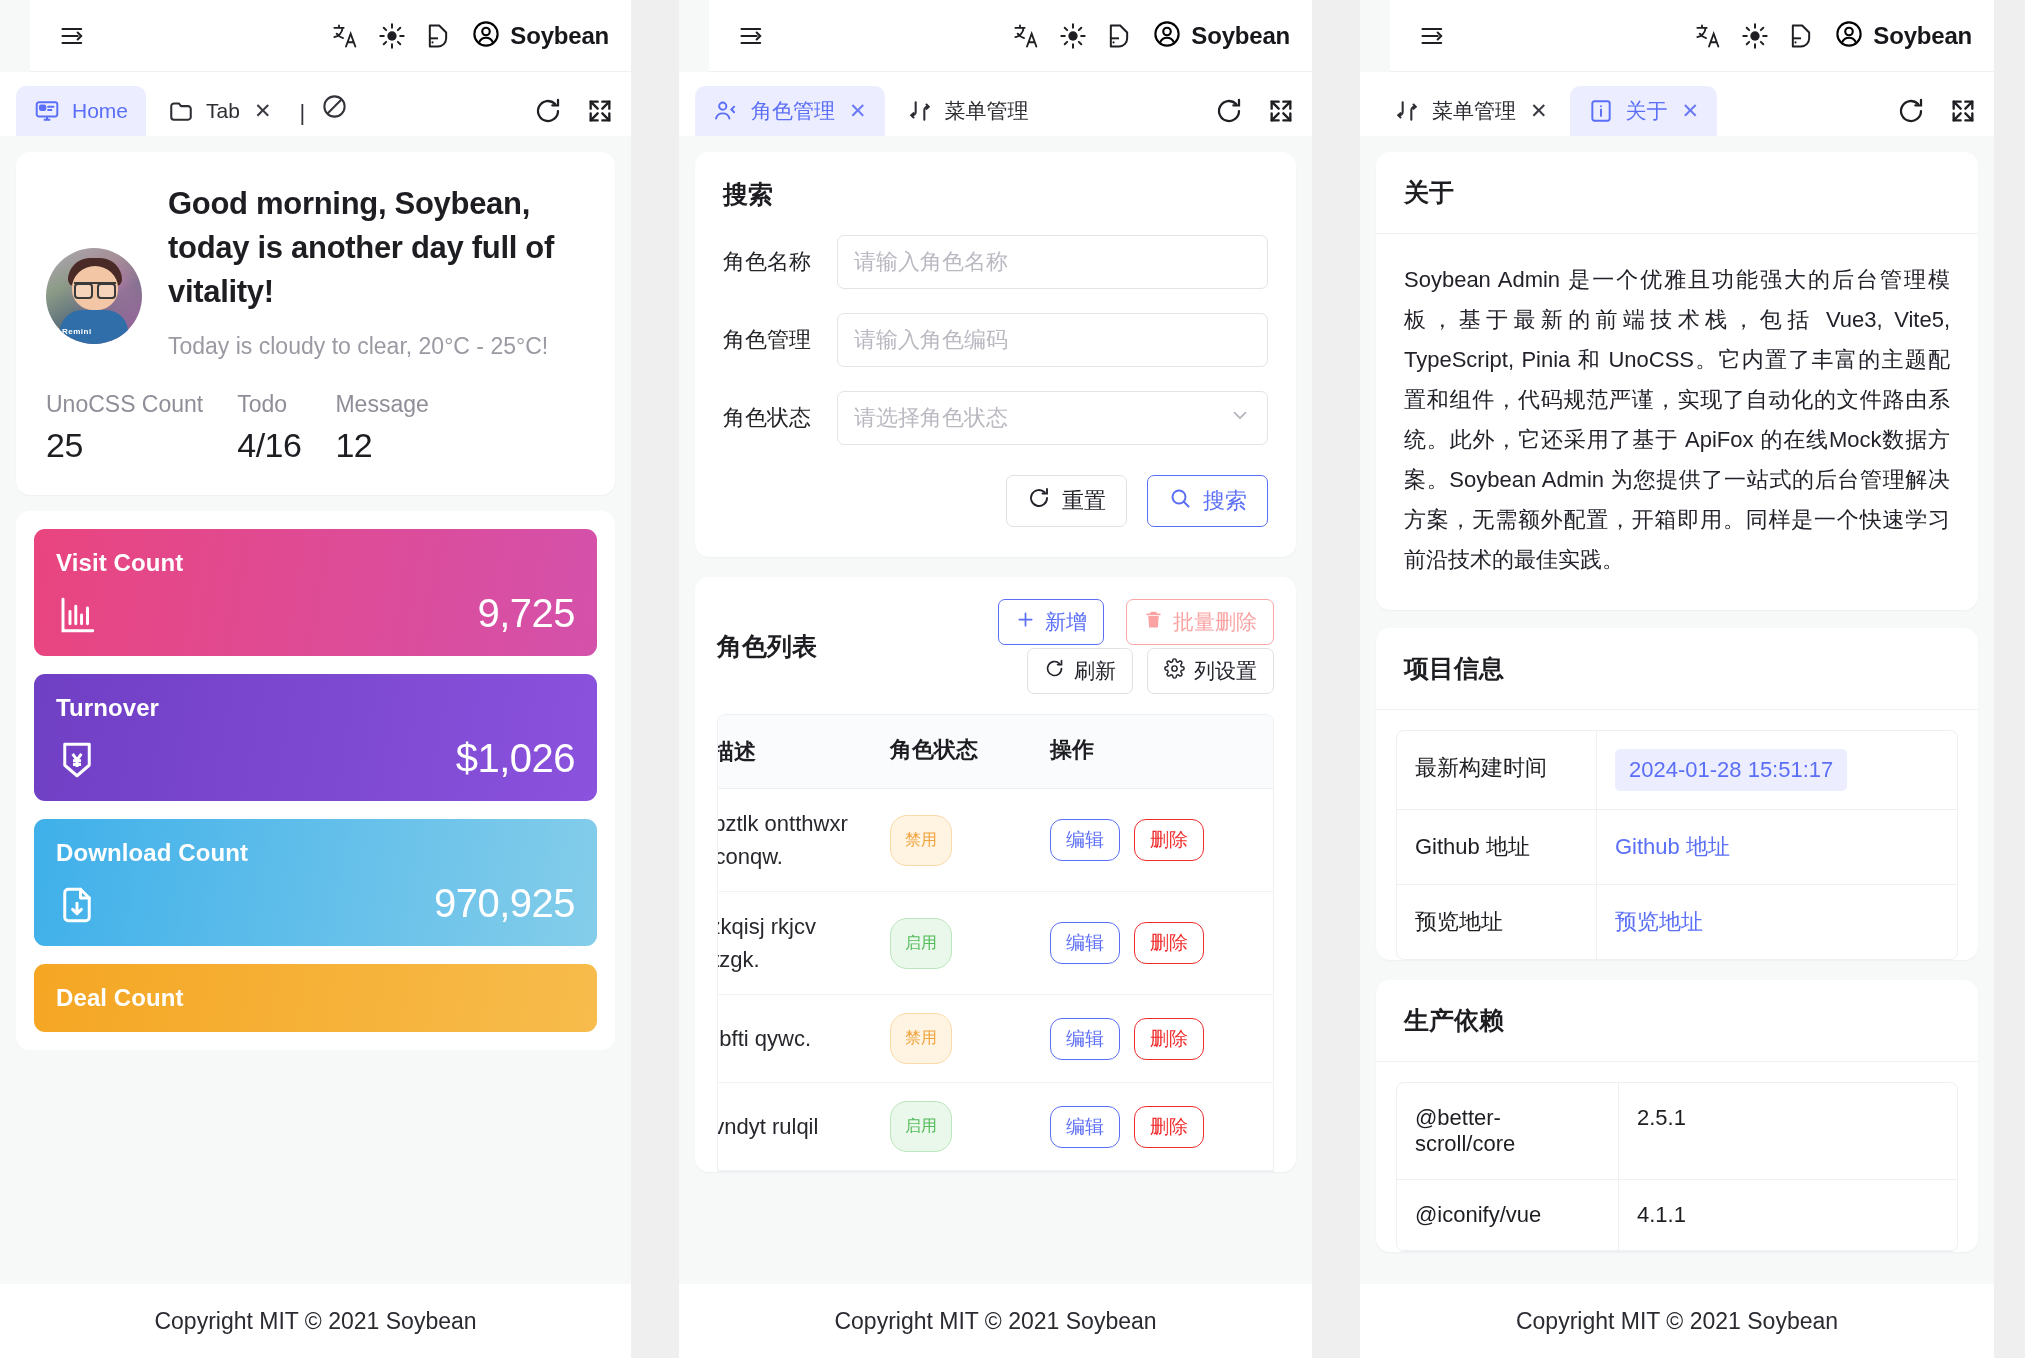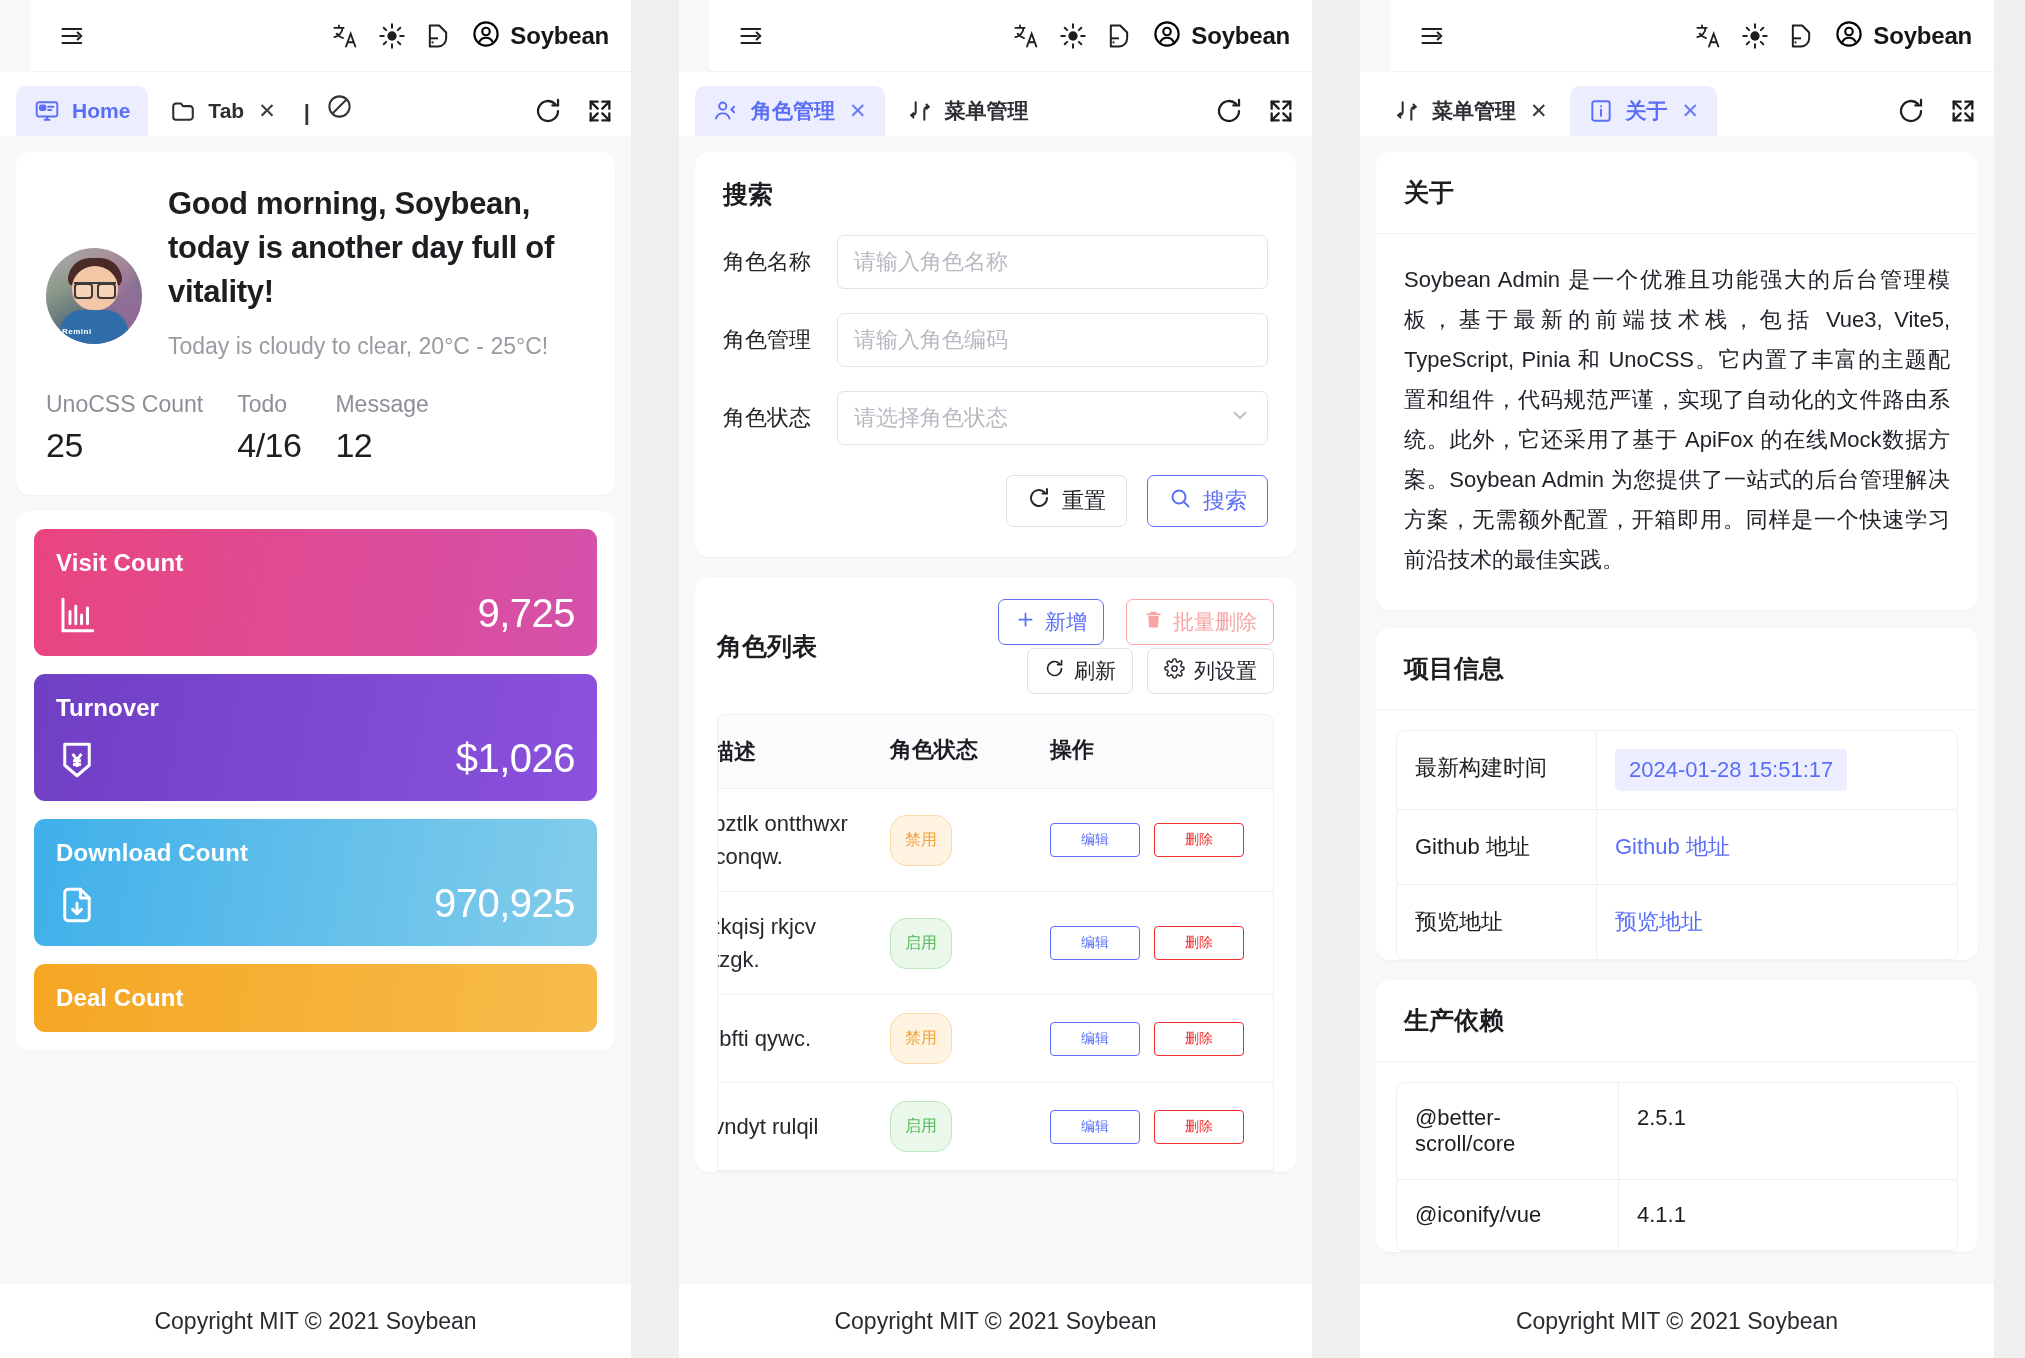--- a/index.html
+++ b/index.html
@@ -38,21 +38,20 @@
   .user-box { display: flex; align-items: center; gap: 9px; padding-left: 10px; }
   .user-name { font-size: 24px; font-weight: 700; color: #17171b; letter-spacing: -0.2px; }
 
   
   .tabbar {
     height: 64px; flex: 0 0 64px;
     background: #fff;
     display: flex; align-items: flex-end;
     padding: 0 14px 0 16px;
     position: relative;
-    font-weight: bold;
   }
   .tabs { display: flex; align-items: flex-end; gap: 4px; flex: 1; min-width: 0; }
   .tab {
     display: flex; align-items: center; gap: 12px;
     height: 50px; padding: 0 18px 0 18px;
     border-radius: 10px 10px 0 0;
     font-size: 21px; color: #2d2d33;
     white-space: nowrap;
   }
   .tab.active { background: #eceeff; color: #5a6ef6; }
@@ -173,21 +172,21 @@
   .th { font-size: 22px; font-weight: 700; color: #1d1d22; padding: 20px 14px; }
   .tbl-row { display: flex; border-bottom: 1px solid #f1f2f5; align-items: center; }
   .td { padding: 18px 14px; font-size: 22px; color: #27272e; }
   .c-desc { width: 200px; flex: 0 0 200px; line-height: 1.5; margin-left: -42px; }
   .c-status { width: 160px; flex: 0 0 160px; }
   .c-ops { flex: 1; display: flex; gap: 14px; }
   .badge { display: inline-block; padding: 14px 14px; border-radius: 17px; font-size: 16px; }
   .badge.warn { background: #fff3e2; border: 1px solid #fcd9a8; color: #f0a33c; }
   .badge.ok { background: #e9f8ea; border: 1px solid #bce6bd; color: #54bb5b; }
   .op {
-    padding: 7px 30px; border-radius: 4px; font-size: 14px; border: 1px solid;
+    padding: 7px 15px; border-radius: 12px; font-size: 19px; border: 1px solid;
     cursor: pointer; background: #fff;
   }
   .op.edit { border-color: #5a6ef6; color: #5a6ef6; }
   .op.del { border-color: #f02b2b; color: #f02b2b; text-align: right; }
 
   
   .about-card { padding: 0; }
   .about-hd { padding: 24px 28px; font-size: 25px; font-weight: 700; color: #1d1d22; border-bottom: 1px solid #f0f1f4; }
   .about-body { padding: 26px 28px 30px 28px; font-size: 22px; line-height: 1.82; color: #22222a; text-align: justify; }
 

